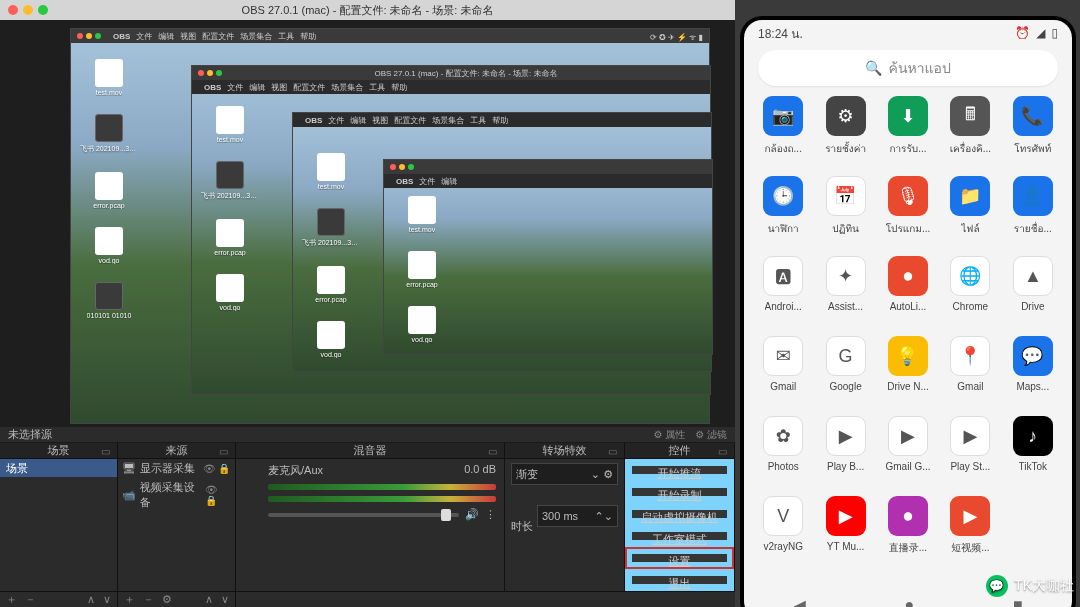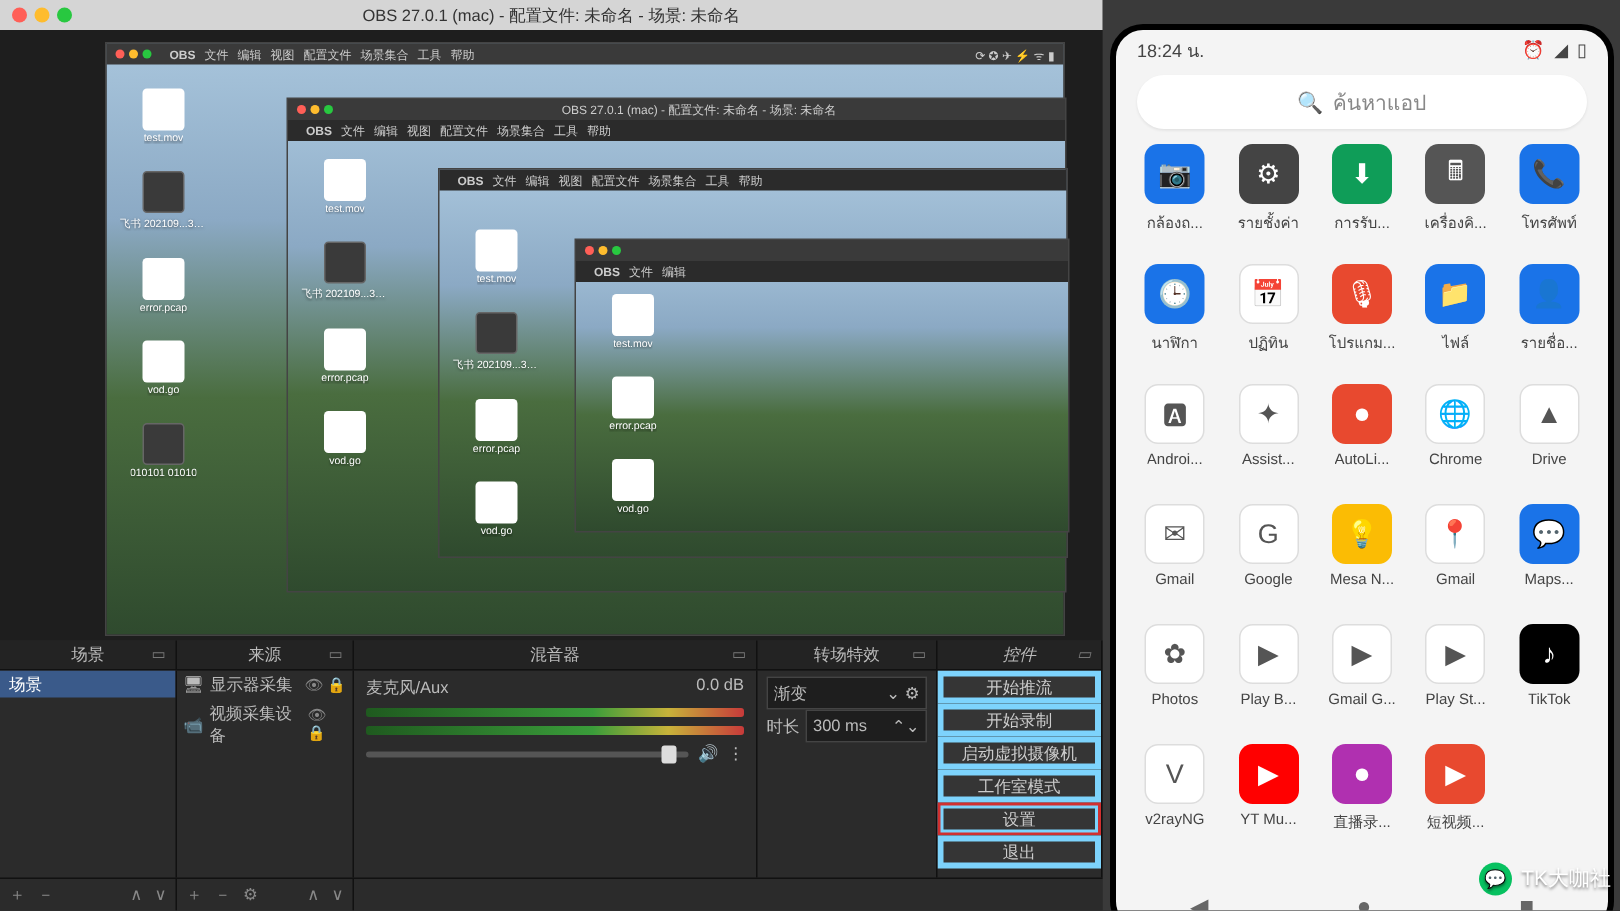--- a/index.html
+++ b/index.html
@@ -27,39 +27,39 @@
   .panels { height: 180px; background: #2b2b2b; color: #bbb; font-size: 11px; display: flex; flex-direction: column; }
   .nosrc { height: 22px; padding: 0 8px; display: flex; align-items: center; background: #2b2b2b; border-bottom: 1px solid #1a1a1a; justify-content: space-between; }
   .nosrc .rt { display: flex; gap: 10px; color: #888; font-size: 10px; }
   .phead { height: 20px; display: flex; background: #232323; border-bottom: 1px solid #111; }
   .phead > div { border-right: 1px solid #111; display: flex; align-items: center; padding: 0 8px; position: relative; }
   .pop { position: absolute; right: 4px; top: 3px; width: 12px; height: 12px; color: #777; font-size: 10px; }
   .col-scene { width: 118px; justify-content:center; }
   .col-src   { width: 118px; justify-content:center; }
   .col-mixer { flex: 1; justify-content:center; }
   .col-trans { width: 120px; justify-content:center; }
-  .col-ctrl  { width: 110px; justify-content:center;font-style:italic; }
+  .col-ctrl  { width: 110px; justify-content:center; }
 
   .pbody { flex: 1; display: flex; }
   .pbody > div { border-right: 1px solid #111; overflow: hidden; }
   .scenes { width: 118px; background: #2b2b2b; }
   .scenes .item { height: 18px; background: #3a5a8a; color: #fff; padding: 2px 6px; font-size: 11px; }
   .sources { width: 118px; }
   .sources .row { display: flex; align-items: center; gap: 4px; padding: 2px 4px; font-size: 11px; }
   .eye { margin-left: auto; color: #888; font-size: 10px; display:flex; gap:4px;}
-  .mixer { flex: 1; padding: 4px 8px; }
+  .mixer { flex: 1; padding: 4px 8px; margin-left: 24px; }
   .mixer .mh { display: flex; justify-content: space-between; font-size: 11px; }
   .meter { height: 6px; background: linear-gradient(90deg,#1f5a1f 0%,#3a9c3a 60%,#c7b33a 80%,#c73a3a 100%); margin-top: 6px; border-radius: 2px; }
   .slider-row { display: flex; align-items: center; margin-top: 6px; gap: 6px; }
   .slider-row .track { flex: 1; height: 4px; background: #555; border-radius: 2px; position: relative; }
   .slider-row .thumb { position: absolute; right: 8px; top: -4px; width: 10px; height: 12px; background: #ddd; border-radius: 2px; }
   .trans { width: 120px; padding: 4px 6px; font-size: 11px; }
-  .trans .sel, .trans .dur { height: 22px; background: #1e1e1e; border: 1px solid #444; margin-bottom: 0; display: flex; align-items: center; padding: 0 4px; justify-content: space-between; text-align: right; }
+  .trans .sel, .trans .dur { height: 22px; background: #1e1e1e; border: 1px solid #444; margin-bottom: 20px; display: flex; align-items: center; padding: 0 4px; justify-content: space-between; text-align: right; }
   .ctrls { width: 110px; display: flex; flex-direction: column; }
-  .ctrls button { height: 22px; background: #353535; border: 4px solid #7dd3fc; color: #ccc; font-size: 11px; cursor: pointer; }
+  .ctrls button { height: 22px; background: #353535; border: 7px solid #7dd3fc; color: #ccc; font-size: 11px; cursor: pointer; text-decoration: underline; }
   .ctrls button.hl { outline: 2px solid #d03030; outline-offset: -2px; }
 
   .foot { height: 22px; display: flex; border-top: 1px solid #111; }
   .foot .left { width: 118px; display: flex; align-items:center; gap:8px; padding:0 6px; color:#888; border-right:1px solid #111; }
   .foot .mid  { width: 118px; display:flex; align-items:center; gap:8px; padding:0 6px; color:#888; border-right:1px solid #111;}
   .foot .sp   { flex:1; }
 
   
   .phone { position: absolute; right: 4px; top: 16px; width: 336px; height: 607px; background: #000; border-radius: 22px; padding: 4px; }
   .screen { width: 100%; height: 100%; background: #f4f4f4; border-radius: 18px; overflow: hidden; display: flex; flex-direction: column; position: relative; }
@@ -234,20 +234,27 @@
                   <span>vod.go</span>
                 </div>
             </div>
           </div>
         </div>
       </div>
     </div>
   </div>
 
   <div class="panels">
+    <div class="nosrc">
+      <span>未选择源</span>
+      <div class="rt">
+          <span>⚙ 属性</span>
+          <span>⚙ 滤镜</span>
+        </div>
+    </div>
     <div class="phead">
       <div class="col-scene">
           <span>场景</span>
           <span class="pop">▭</span>
         </div>
       <div class="col-src">
           <span>来源</span>
           <span class="pop">▭</span>
         </div>
       <div class="col-mixer">
@@ -405,21 +412,21 @@
         <div class="app">
           <div class="aicon" style="background:#fff;color:#555;border:1px solid #ddd;">✉</div>
           <span>Gmail</span>
         </div>
         <div class="app">
           <div class="aicon" style="background:#fff;color:#555;border:1px solid #ddd;">G</div>
           <span>Google</span>
         </div>
         <div class="app">
           <div class="aicon" style="background:#fbbc04;">💡</div>
-          <span>Mesa N...</span>
+          <span>Drive N...</span>
         </div>
         <div class="app">
           <div class="aicon" style="background:#fff;color:#555;border:1px solid #ddd;">📍</div>
           <span>Gmail</span>
         </div>
         <div class="app">
           <div class="aicon" style="background:#1a73e8;">💬</div>
           <span>Maps...</span>
         </div>
         <div class="app">

